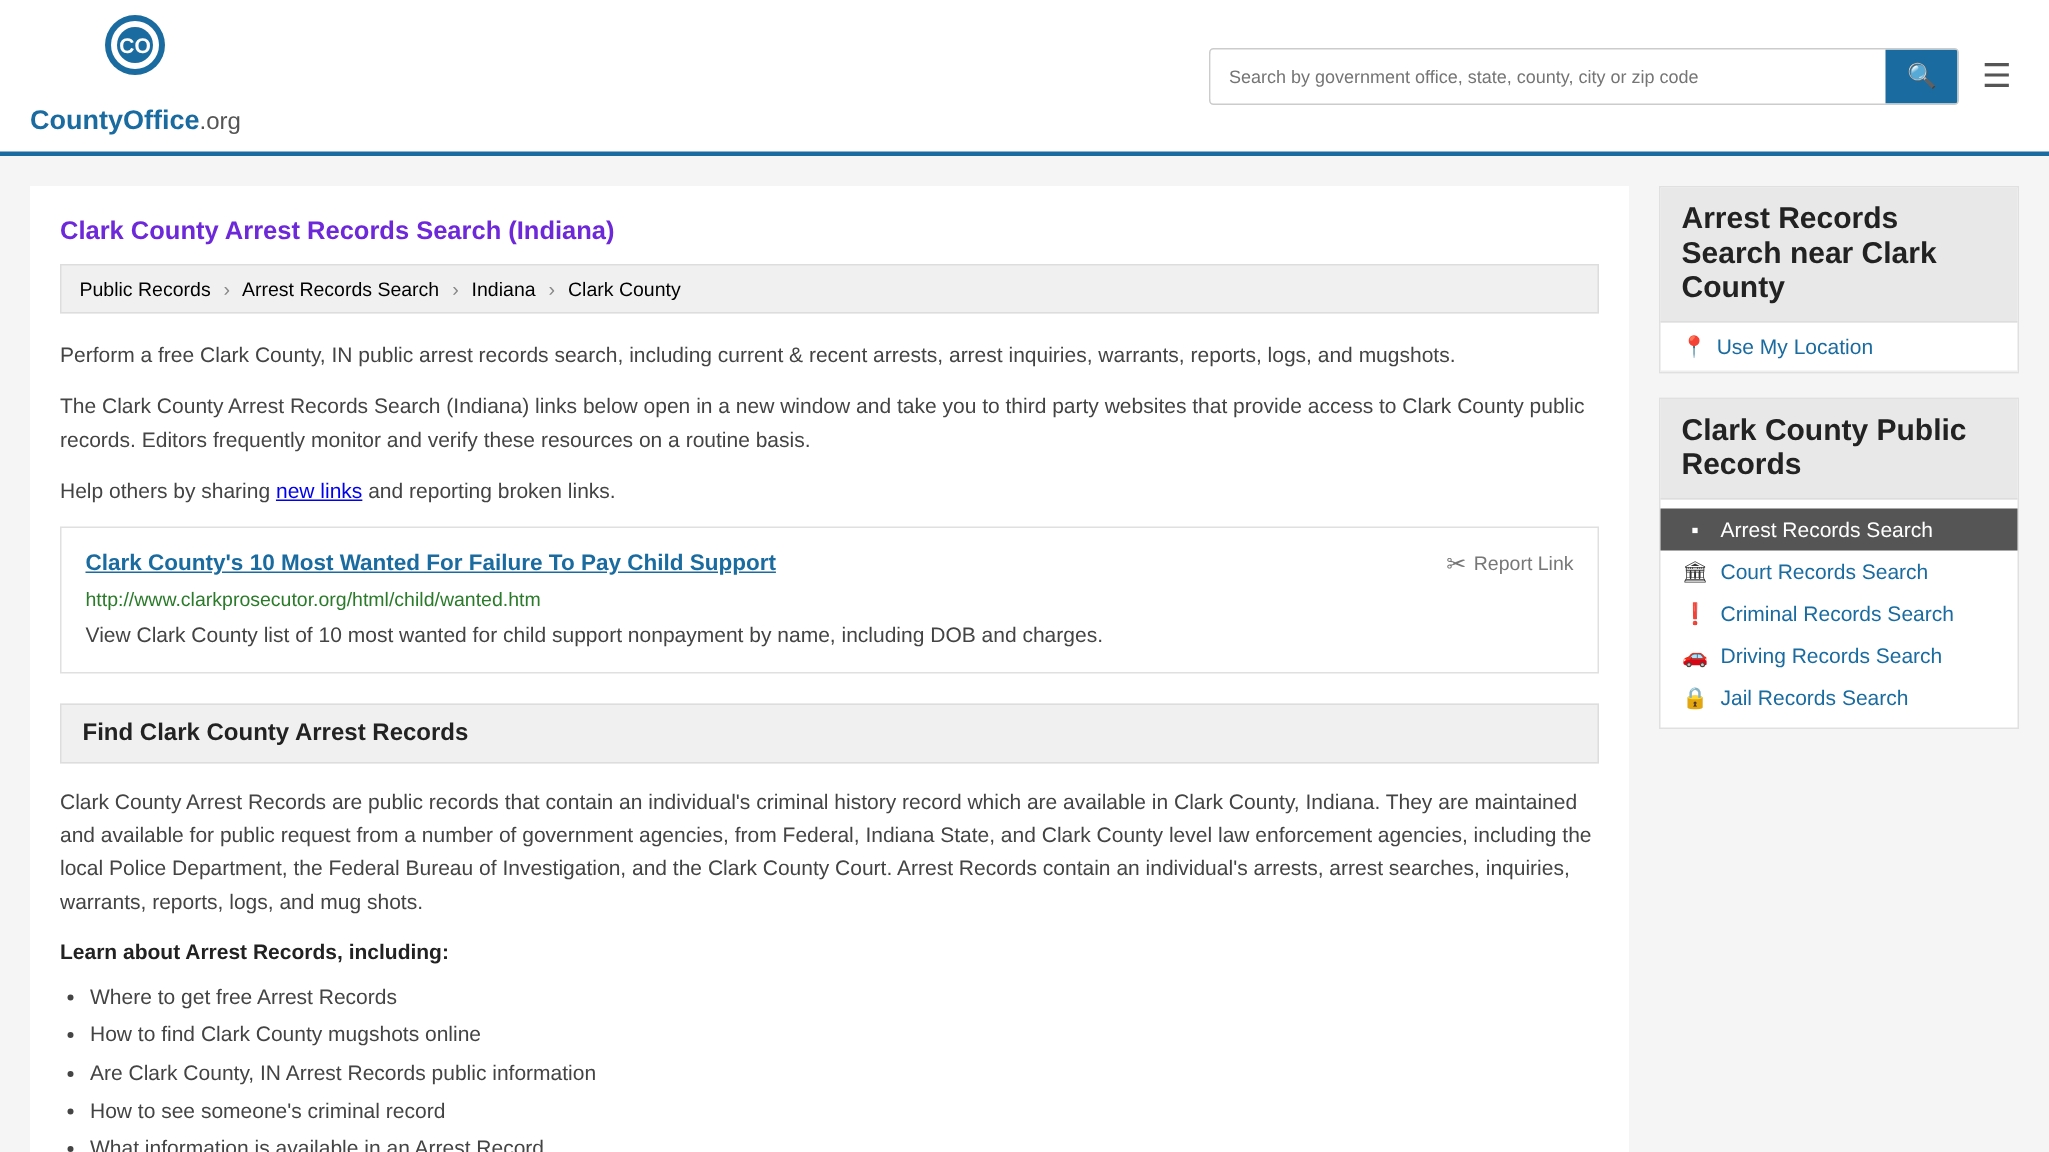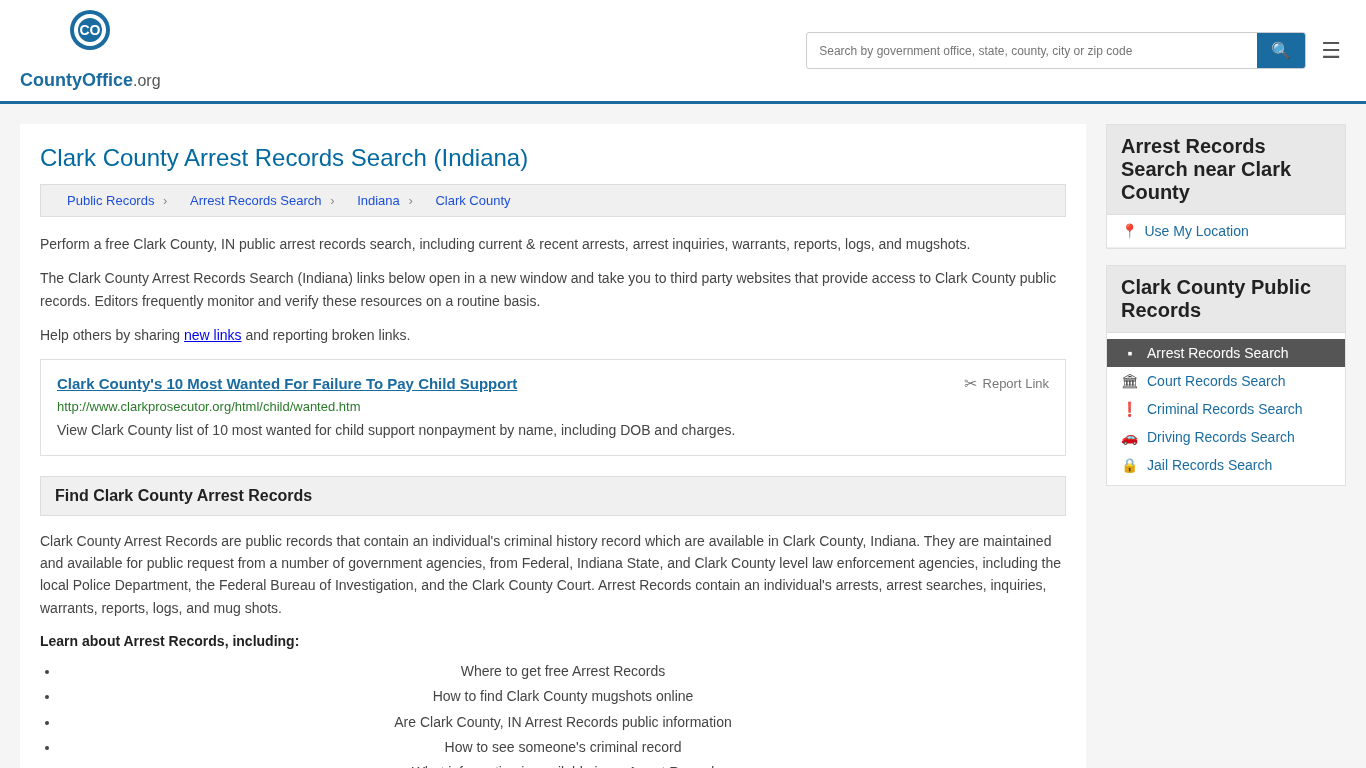--- a/index.html
+++ b/index.html
@@ -71,37 +71,36 @@
       gap: 20px;
     }
 
     
     .main-content {
       flex: 1;
       background: #fff;
       padding: 20px;
     }
     .page-title {
-      font-size: 24px;
-      font-weight: normal;
-      color: #0369a1;
+      font-size: 17px;
+      font-weight: bold;
+      color: #6d28d9;
       margin-bottom: 12px;
     }
     .breadcrumb {
       background: #f0f0f0;
       padding: 8px 12px;
       font-size: 13px;
       color: #555;
       margin-bottom: 16px;
       border: 1px solid #ddd;
     }
     .breadcrumb a {
-      color: #1d4ed8;
+      color: #000000;
       text-decoration: none;
-      margin-left: 14px;
     }
     .breadcrumb span { color: #888; margin: 0 5px; }
 
     .description {
       font-size: 14px;
       color: #444;
       line-height: 1.6;
       margin-bottom: 12px;
     }
 
@@ -169,21 +168,20 @@
       margin-bottom: 10px;
     }
 
     .bullet-list {
       margin-left: 20px;
     }
     .bullet-list li {
       font-size: 14px;
       color: #444;
       line-height: 1.8;
-      text-align: center;
     }
 
     
     .sidebar {
       width: 240px;
       flex-shrink: 0;
     }
 
     .sidebar-section {
       background: #fff;

